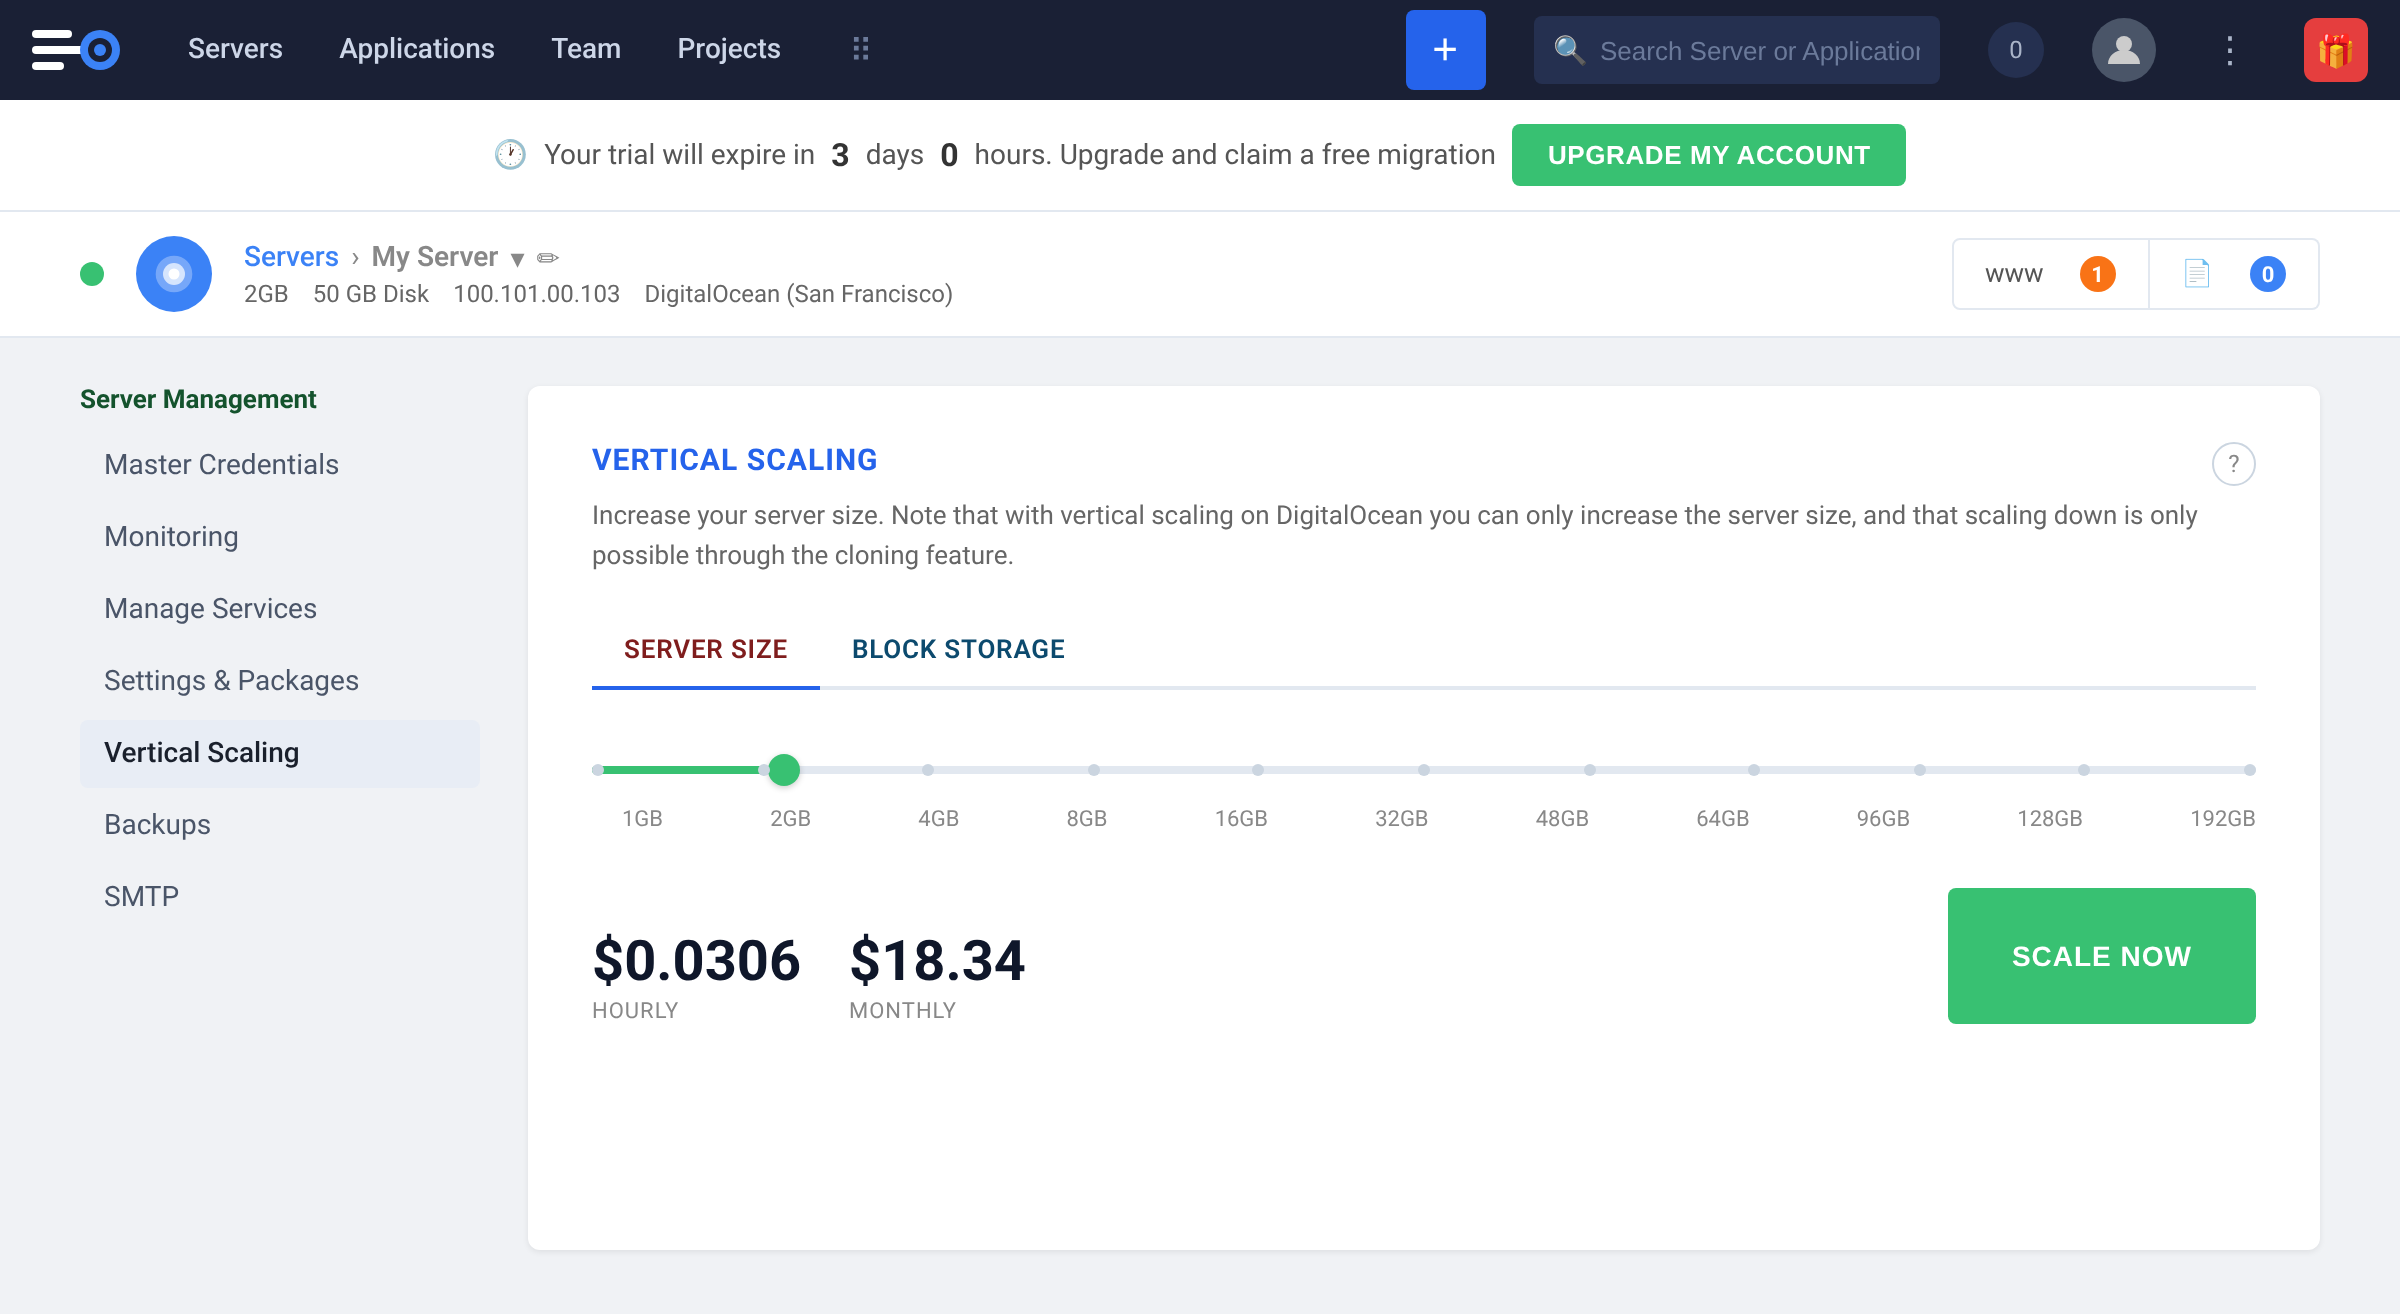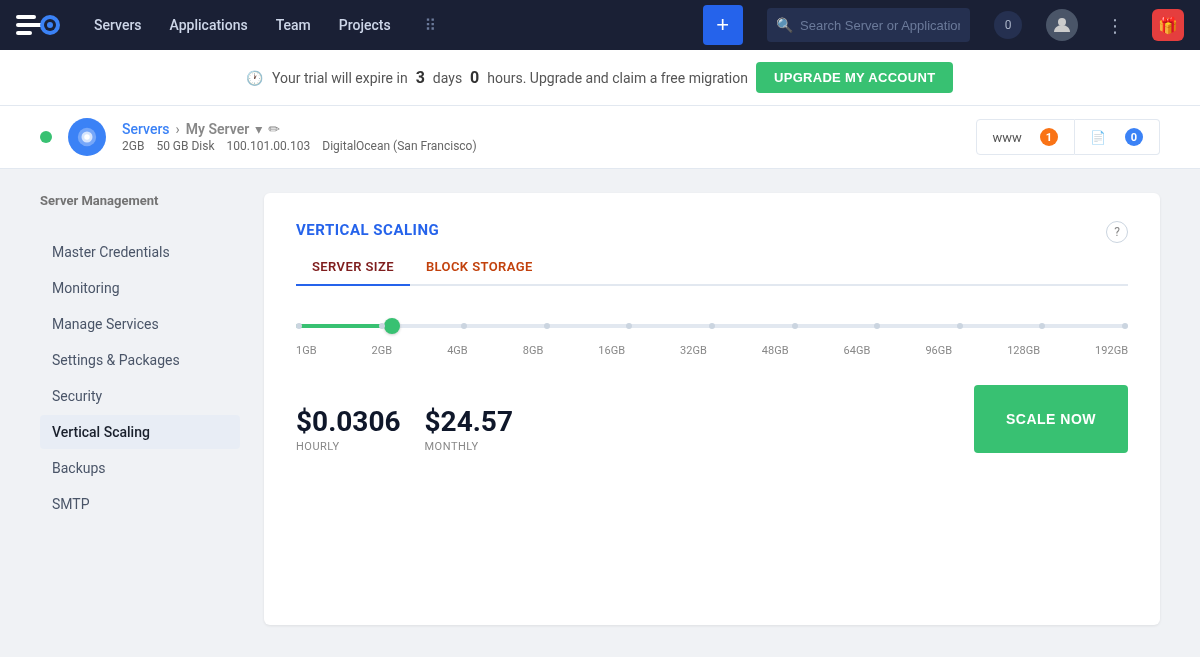--- a/index.html
+++ b/index.html
@@ -213,22 +213,22 @@
     }
 
     
     .sidebar {
       width: 200px;
       flex-shrink: 0;
     }
     .sidebar-section-title {
       font-size: 13px;
       font-weight: 700;
-      color: #737373;
-      margin-bottom: 27px;
+      color: #14532d;
+      margin-bottom: 8px;
       text-transform: none;
     }
     .sidebar-item {
       padding: 9px 12px;
       font-size: 14px;
       color: #4a5568;
       cursor: pointer;
       border-radius: 4px;
       margin-bottom: 2px;
     }
@@ -279,21 +279,21 @@
     .tabs {
       display: flex;
       border-bottom: 2px solid #e2e8f0;
       margin-bottom: 28px;
     }
     .tab {
       padding: 10px 16px;
       font-size: 13px;
       font-weight: 600;
       cursor: pointer;
-      color: #c2410c;
+      color: #0c4a6e;
       border-bottom: 2px solid transparent;
       margin-bottom: -2px;
       text-transform: uppercase;
       letter-spacing: 0.4px;
     }
     .tab.active {
       color: #7f1d1d;
       border-bottom: 2px solid #2563eb;
     }
 
@@ -341,20 +341,21 @@
     }
     .slider-dot {
       width: 6px; height: 6px;
       background: #cbd5e0;
       border-radius: 50%;
     }
     .slider-labels {
       display: flex;
       justify-content: space-between;
       margin-top: 6px;
+      margin-left: 15px;
     }
     .slider-label {
       font-size: 11px;
       color: #888;
       text-align: center;
     }
 
     
     .pricing-section {
       display: flex;
@@ -471,33 +472,33 @@
 </div>
 
 <div class="main-content">
 
   <div class="sidebar">
     <div class="sidebar-section-title">Server Management</div>
     <div class="sidebar-item">Master Credentials</div>
     <div class="sidebar-item">Monitoring</div>
     <div class="sidebar-item">Manage Services</div>
     <div class="sidebar-item">Settings &amp; Packages</div>
-    <div class="sidebar-item">Security</div>
     <div class="sidebar-item active">Vertical Scaling</div>
     <div class="sidebar-item">Backups</div>
     <div class="sidebar-item">SMTP</div>
   </div>
 
   <div class="content-panel">
     <div class="section-header">
       <div>
         <div class="section-title">VERTICAL SCALING</div>
       </div>
       <div class="help-icon">?</div>
     </div>
+    <p class="section-desc">Increase your server size. Note that with vertical scaling on DigitalOcean you can only increase the server size, and that scaling down is only possible through the cloning feature.</p>
 
     <div class="tabs">
       <div class="tab active">SERVER SIZE</div>
       <div class="tab">BLOCK STORAGE</div>
     </div>
 
     <div class="slider-section">
       <div class="slider-track-container">
         <div class="slider-track">
           <div class="slider-fill"></div>
@@ -532,20 +533,20 @@
       </div>
     </div>
 
     <div class="pricing-section">
       <div class="pricing-group">
         <div class="price-block">
           <span class="price-amount">$0.0306</span>
           <span class="price-label">HOURLY</span>
         </div>
         <div class="price-block">
-          <span class="price-amount">$24.57</span>
+          <span class="price-amount">$18.34</span>
           <span class="price-label">MONTHLY</span>
         </div>
       </div>
       <button class="scale-btn">SCALE NOW</button>
     </div>
   </div>
 </div>
 
 </body></html>

